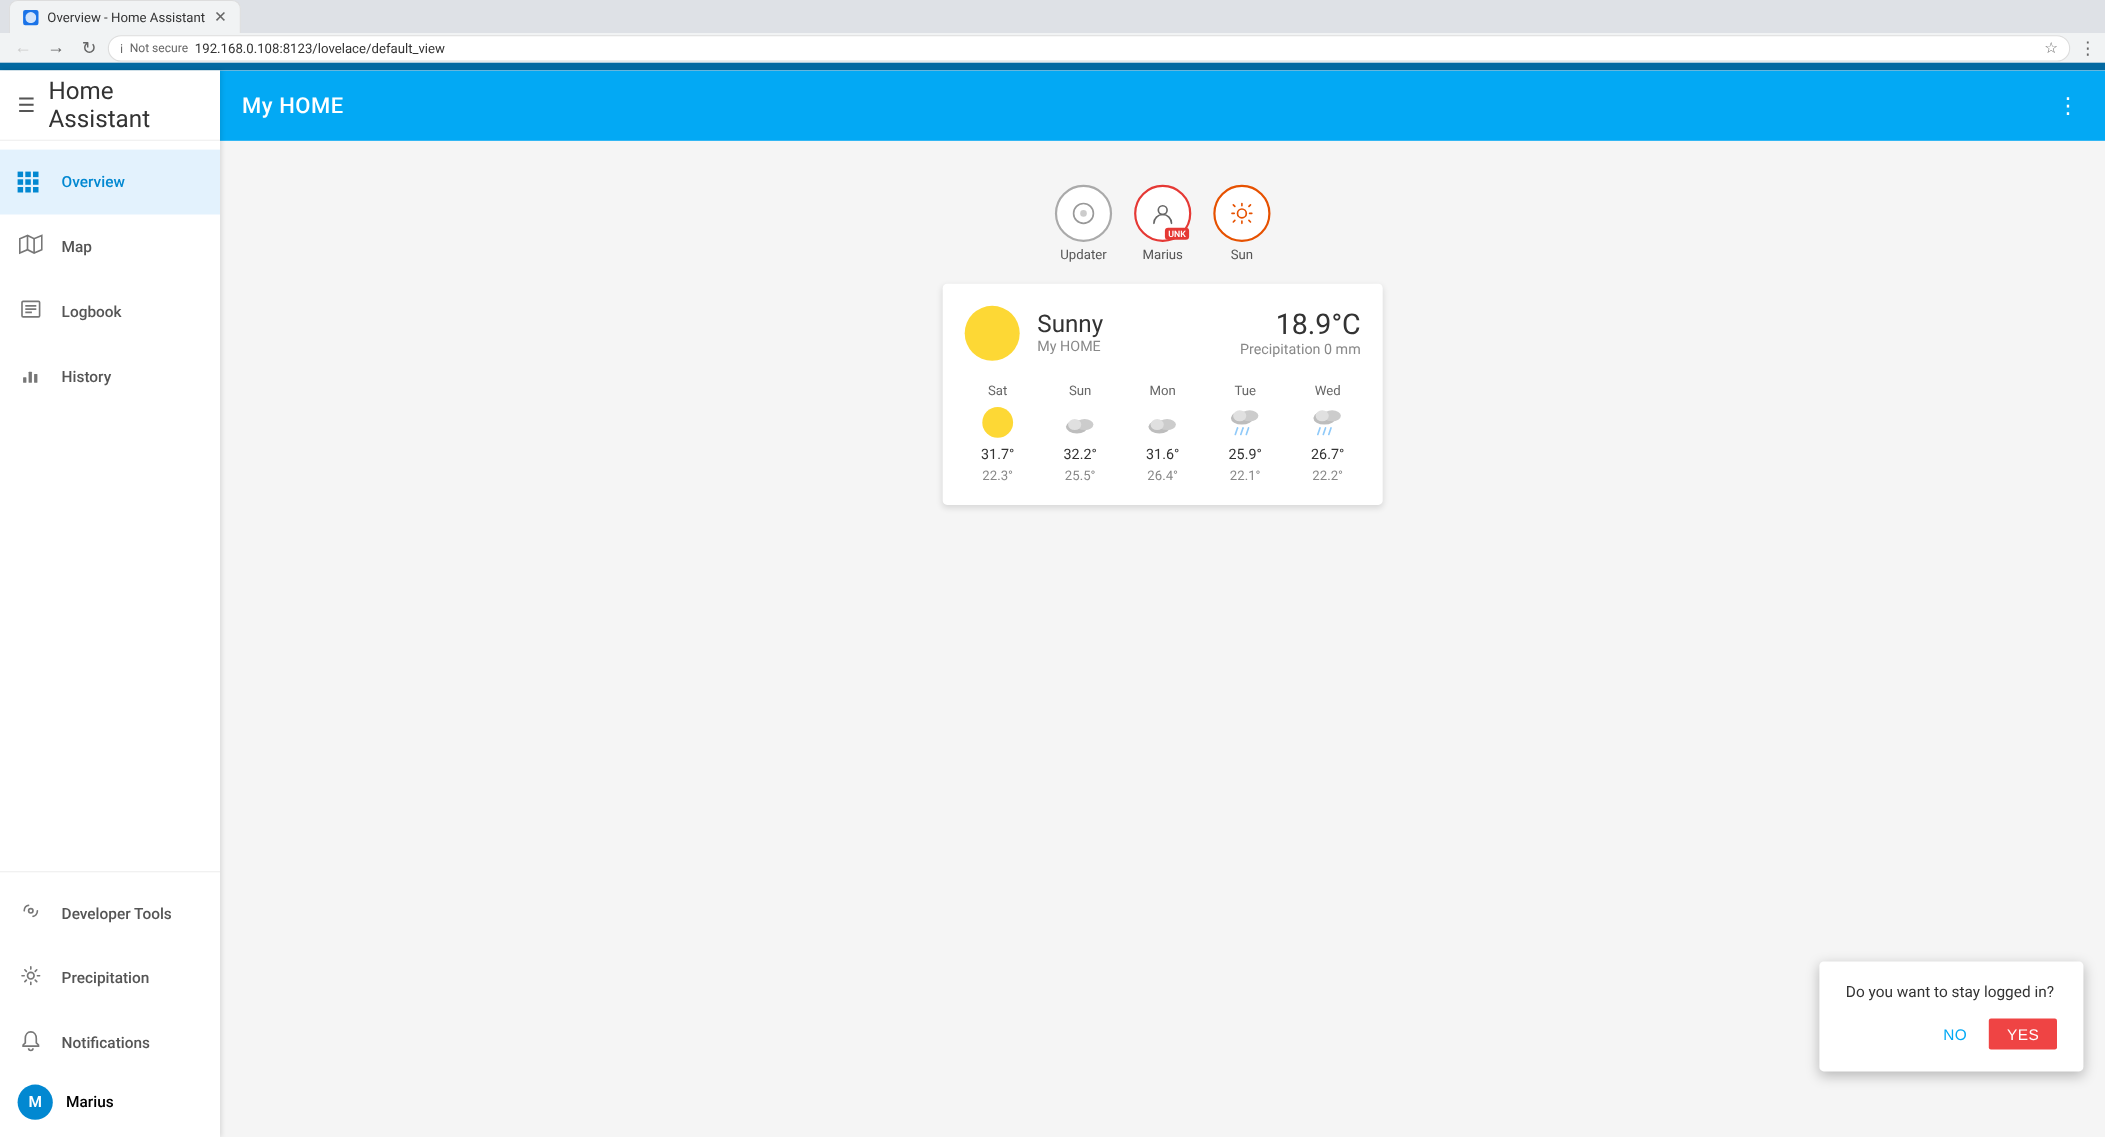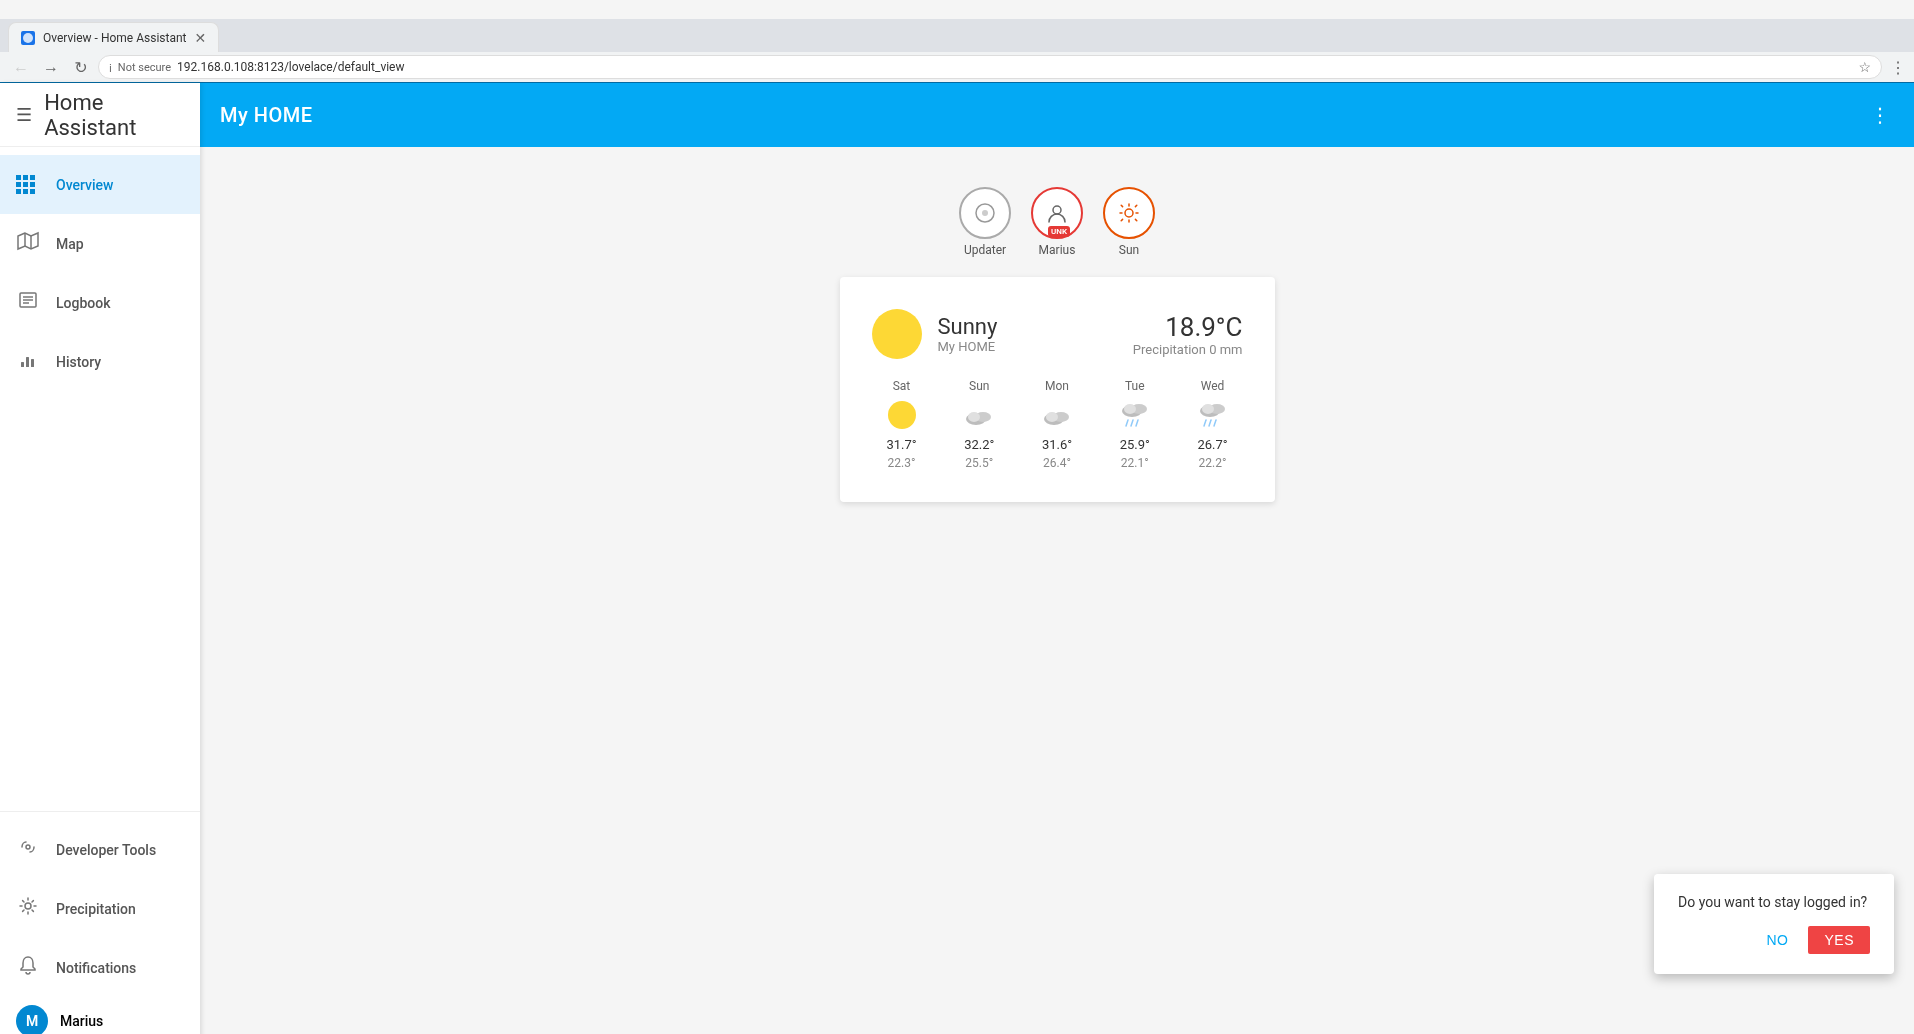--- a/index.html
+++ b/index.html
@@ -1,19 +1,19 @@
 <!DOCTYPE html>
 <html><head>
   <meta charset="utf-8">
   <style>
     * { box-sizing: border-box; margin: 0; padding: 0; }
     body { font-family: 'Roboto', Arial, sans-serif; background: #f5f5f5; font-size: 14px; overflow: hidden; height: 1034px; width: 1914px; }
 
     
-    .browser-chrome { background: #f1f3f4; height: 64px; display: flex; flex-direction: column; border-bottom: 1px solid #0369a1; margin-top: 19px; }
+    .browser-chrome { background: #f1f3f4; height: 64px; display: flex; flex-direction: column; border-bottom: 7px solid #0369a1; }
     .browser-tabs { display: flex; align-items: flex-end; height: 34px; padding: 0 8px; background: #dee1e6; }
     .browser-tab { display: flex; align-items: center; background: #f1f3f4; border-radius: 8px 8px 0 0; padding: 0 12px; height: 30px; gap: 8px; min-width: 180px; font-size: 12px; color: #333; border: 1px solid #ddd; border-bottom: none; }
     .tab-favicon { width: 14px; height: 14px; background: #1a73e8; border-radius: 2px; display: flex; align-items: center; justify-content: center; }
     .tab-title { flex: 1; font-size: 12px; white-space: nowrap; overflow: hidden; text-overflow: ellipsis; }
     .tab-close { color: #666; font-size: 14px; cursor: pointer; }
     .browser-toolbar { display: flex; align-items: center; height: 30px; padding: 0 8px; gap: 4px; }
     .nav-btn { background: none; border: none; cursor: pointer; color: #666; font-size: 16px; padding: 2px 6px; border-radius: 50%; width: 26px; height: 26px; display: flex; align-items: center; justify-content: center; }
     .nav-btn.disabled { color: #ccc; cursor: default; }
     .address-bar { flex: 1; display: flex; align-items: center; background: #fff; border: 1px solid #ddd; border-radius: 20px; height: 24px; padding: 0 10px; gap: 6px; font-size: 12px; color: #555; }
     .lock-icon { color: #666; font-size: 11px; }
@@ -49,25 +49,25 @@
     .main-content { flex: 1; position: relative; overflow: hidden; }
     .content-area { flex: 1; padding: 40px 20px; overflow-y: auto; height: 100%; }
 
     
     .presence-row { display: flex; justify-content: center; gap: 20px; margin-bottom: 20px; }
     .presence-item { display: flex; flex-direction: column; align-items: center; gap: 4px; }
     .presence-circle { width: 52px; height: 52px; border-radius: 50%; border: 2px solid #ccc; display: flex; align-items: center; justify-content: center; font-size: 22px; cursor: pointer; background: #fff; position: relative; }
     .presence-circle.updater { border-color: #aaa; color: #888; }
     .presence-circle.marius { border-color: #e53935; color: #555; }
     .presence-circle.sun { border-color: #e65100; color: #555; }
-    .badge-unk { position: absolute; bottom: 0; right: 11px; background: #e53935; color: #fff; font-size: 8px; padding: 1px 3px; border-radius: 3px; font-weight: 600; }
+    .badge-unk { position: absolute; bottom: 0; right: 0; background: #e53935; color: #fff; font-size: 8px; padding: 1px 3px; border-radius: 3px; font-weight: 600; }
     .presence-label { font-size: 12px; color: #555; }
 
     
-    .weather-card { background: #fff; border-radius: 4px; box-shadow: 0 2px 6px rgba(0,0,0,0.12); padding: 32px; width: 435px; margin: 0 auto; }
+    .weather-card { background: #fff; border-radius: 4px; box-shadow: 0 2px 6px rgba(0,0,0,0.12); padding: 20px; width: 400px; margin: 0 auto; }
     .weather-header { display: flex; align-items: center; margin-bottom: 20px; }
     .weather-icon-main { width: 50px; height: 50px; background: #fdd835; border-radius: 50%; margin-right: 16px; flex-shrink: 0; }
     .weather-info { flex: 1; }
     .weather-condition { font-size: 22px; color: #333; font-weight: 400; }
     .weather-location { font-size: 13px; color: #888; }
     .weather-temp-block { text-align: right; }
     .weather-temp { font-size: 26px; color: #333; font-weight: 400; }
     .weather-precip { font-size: 13px; color: #888; }
     .weather-forecast { display: flex; justify-content: space-between; }
     .forecast-day { display: flex; flex-direction: column; align-items: center; gap: 4px; min-width: 60px; }

